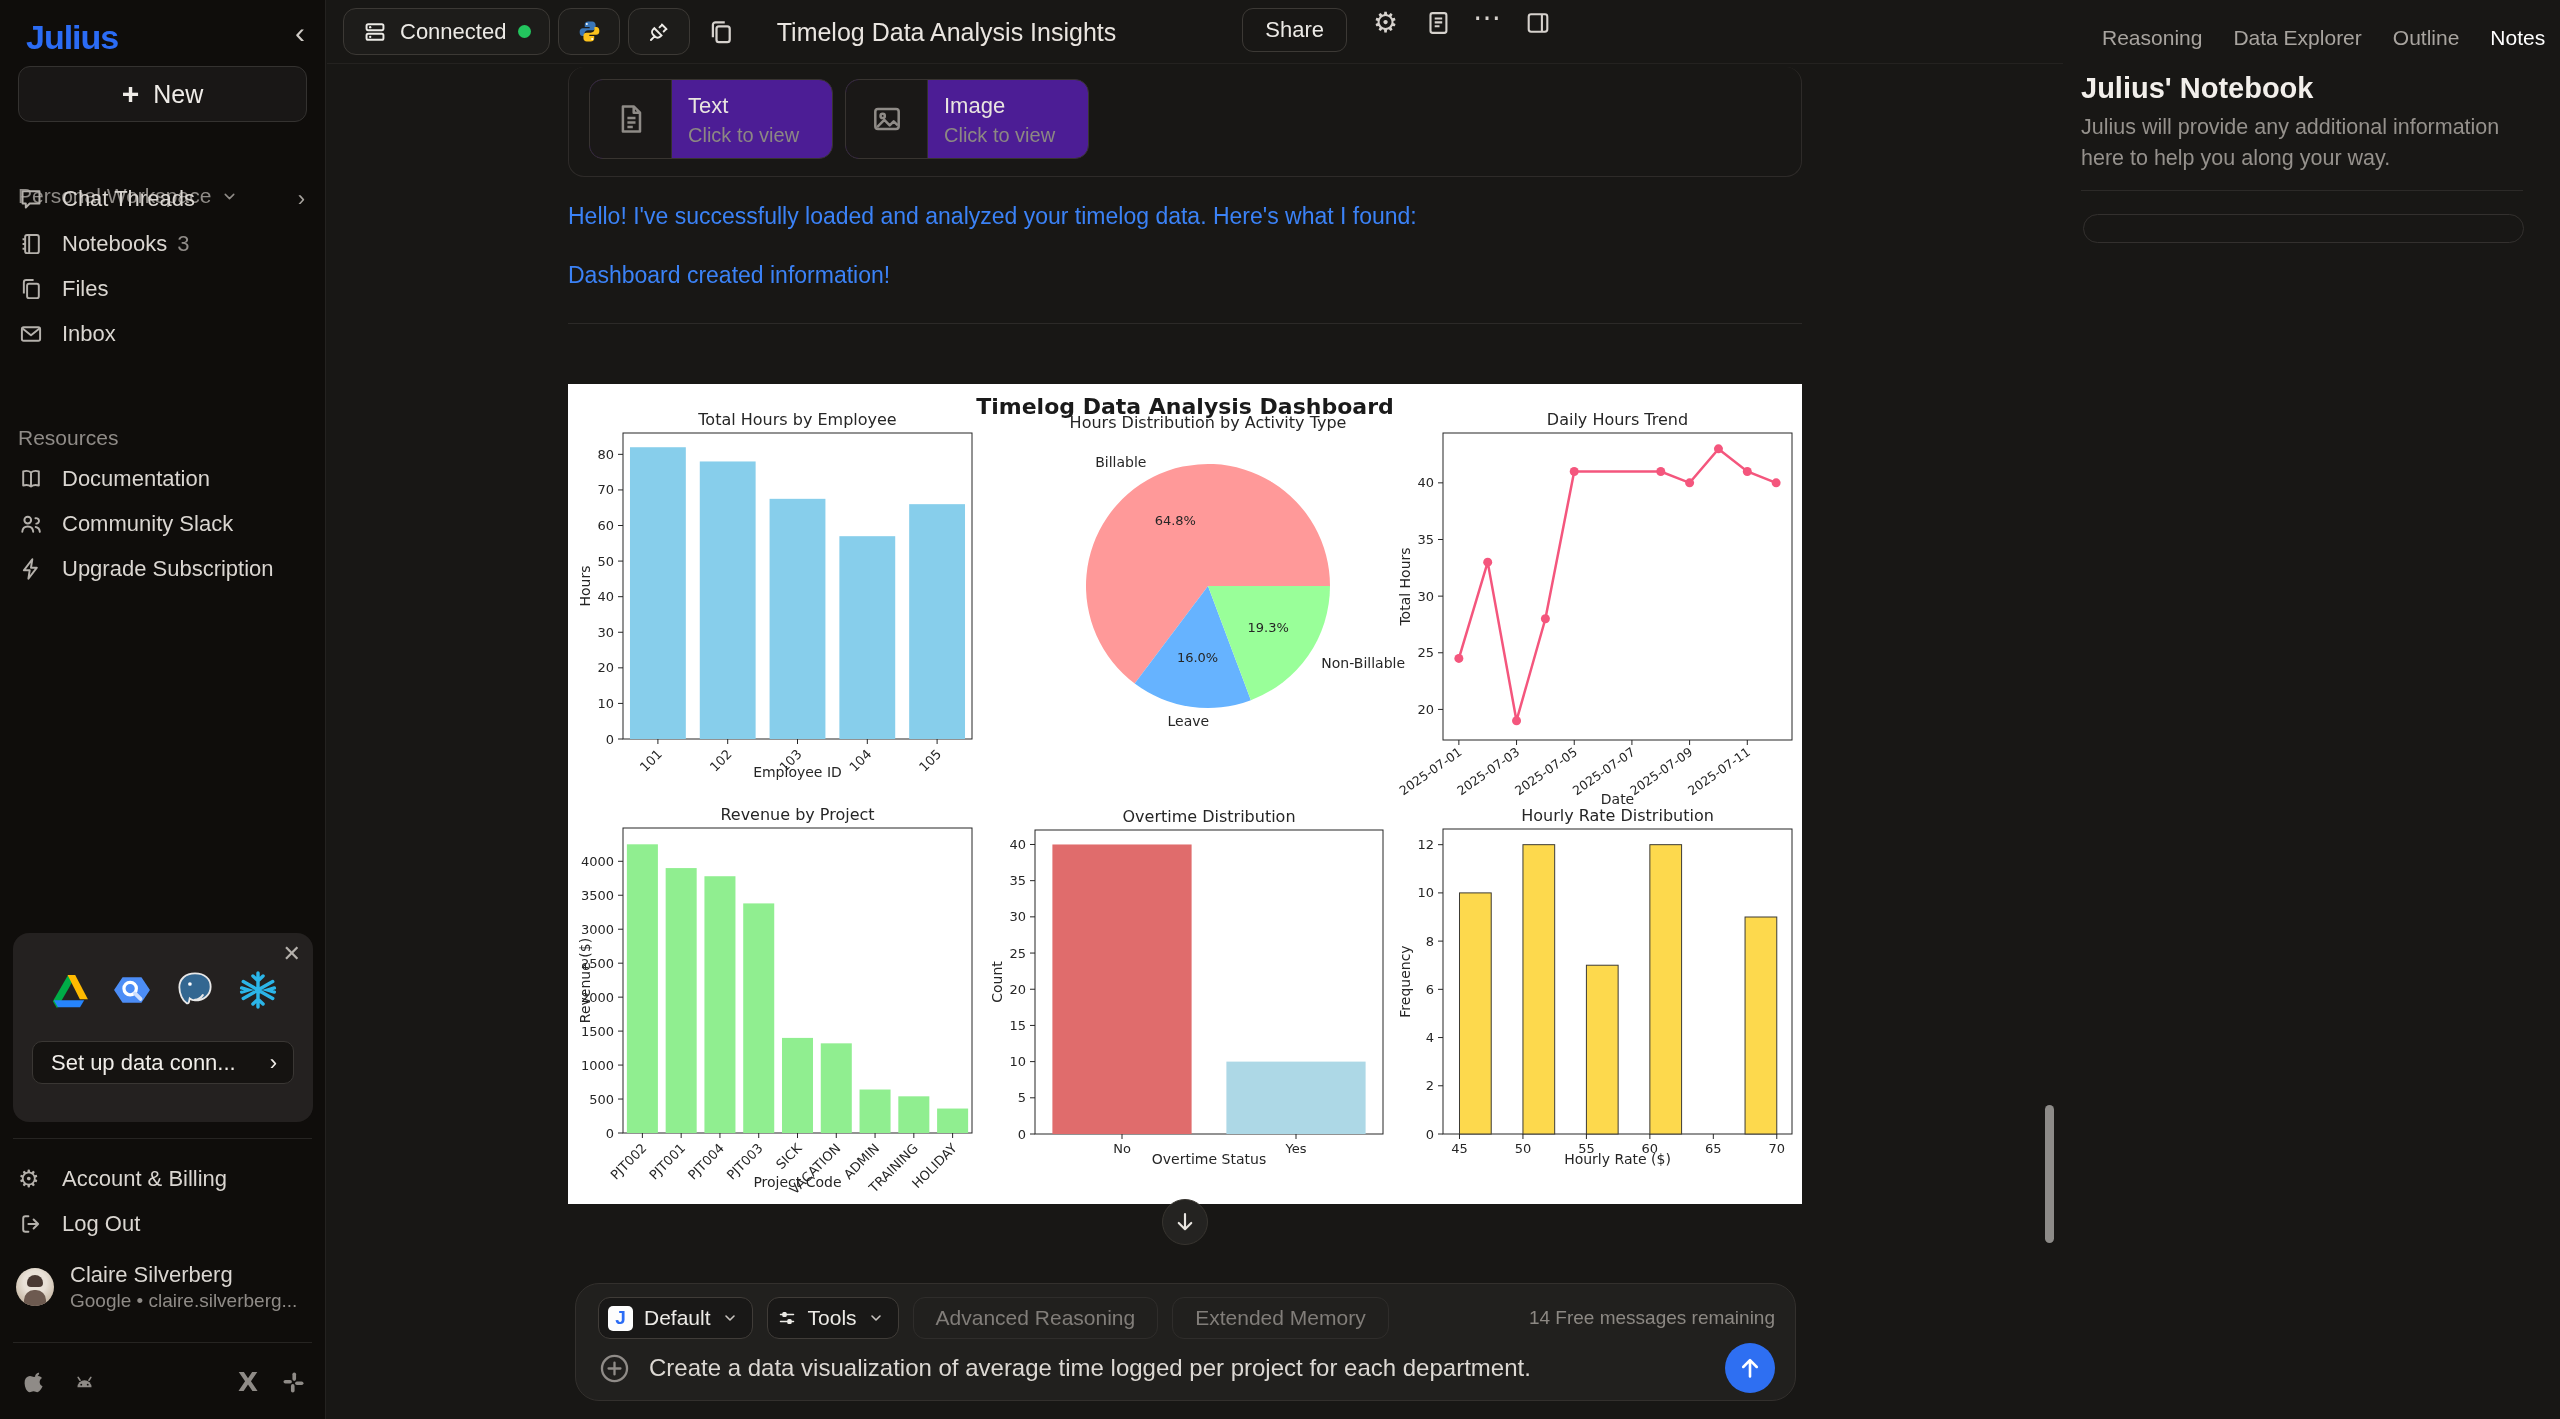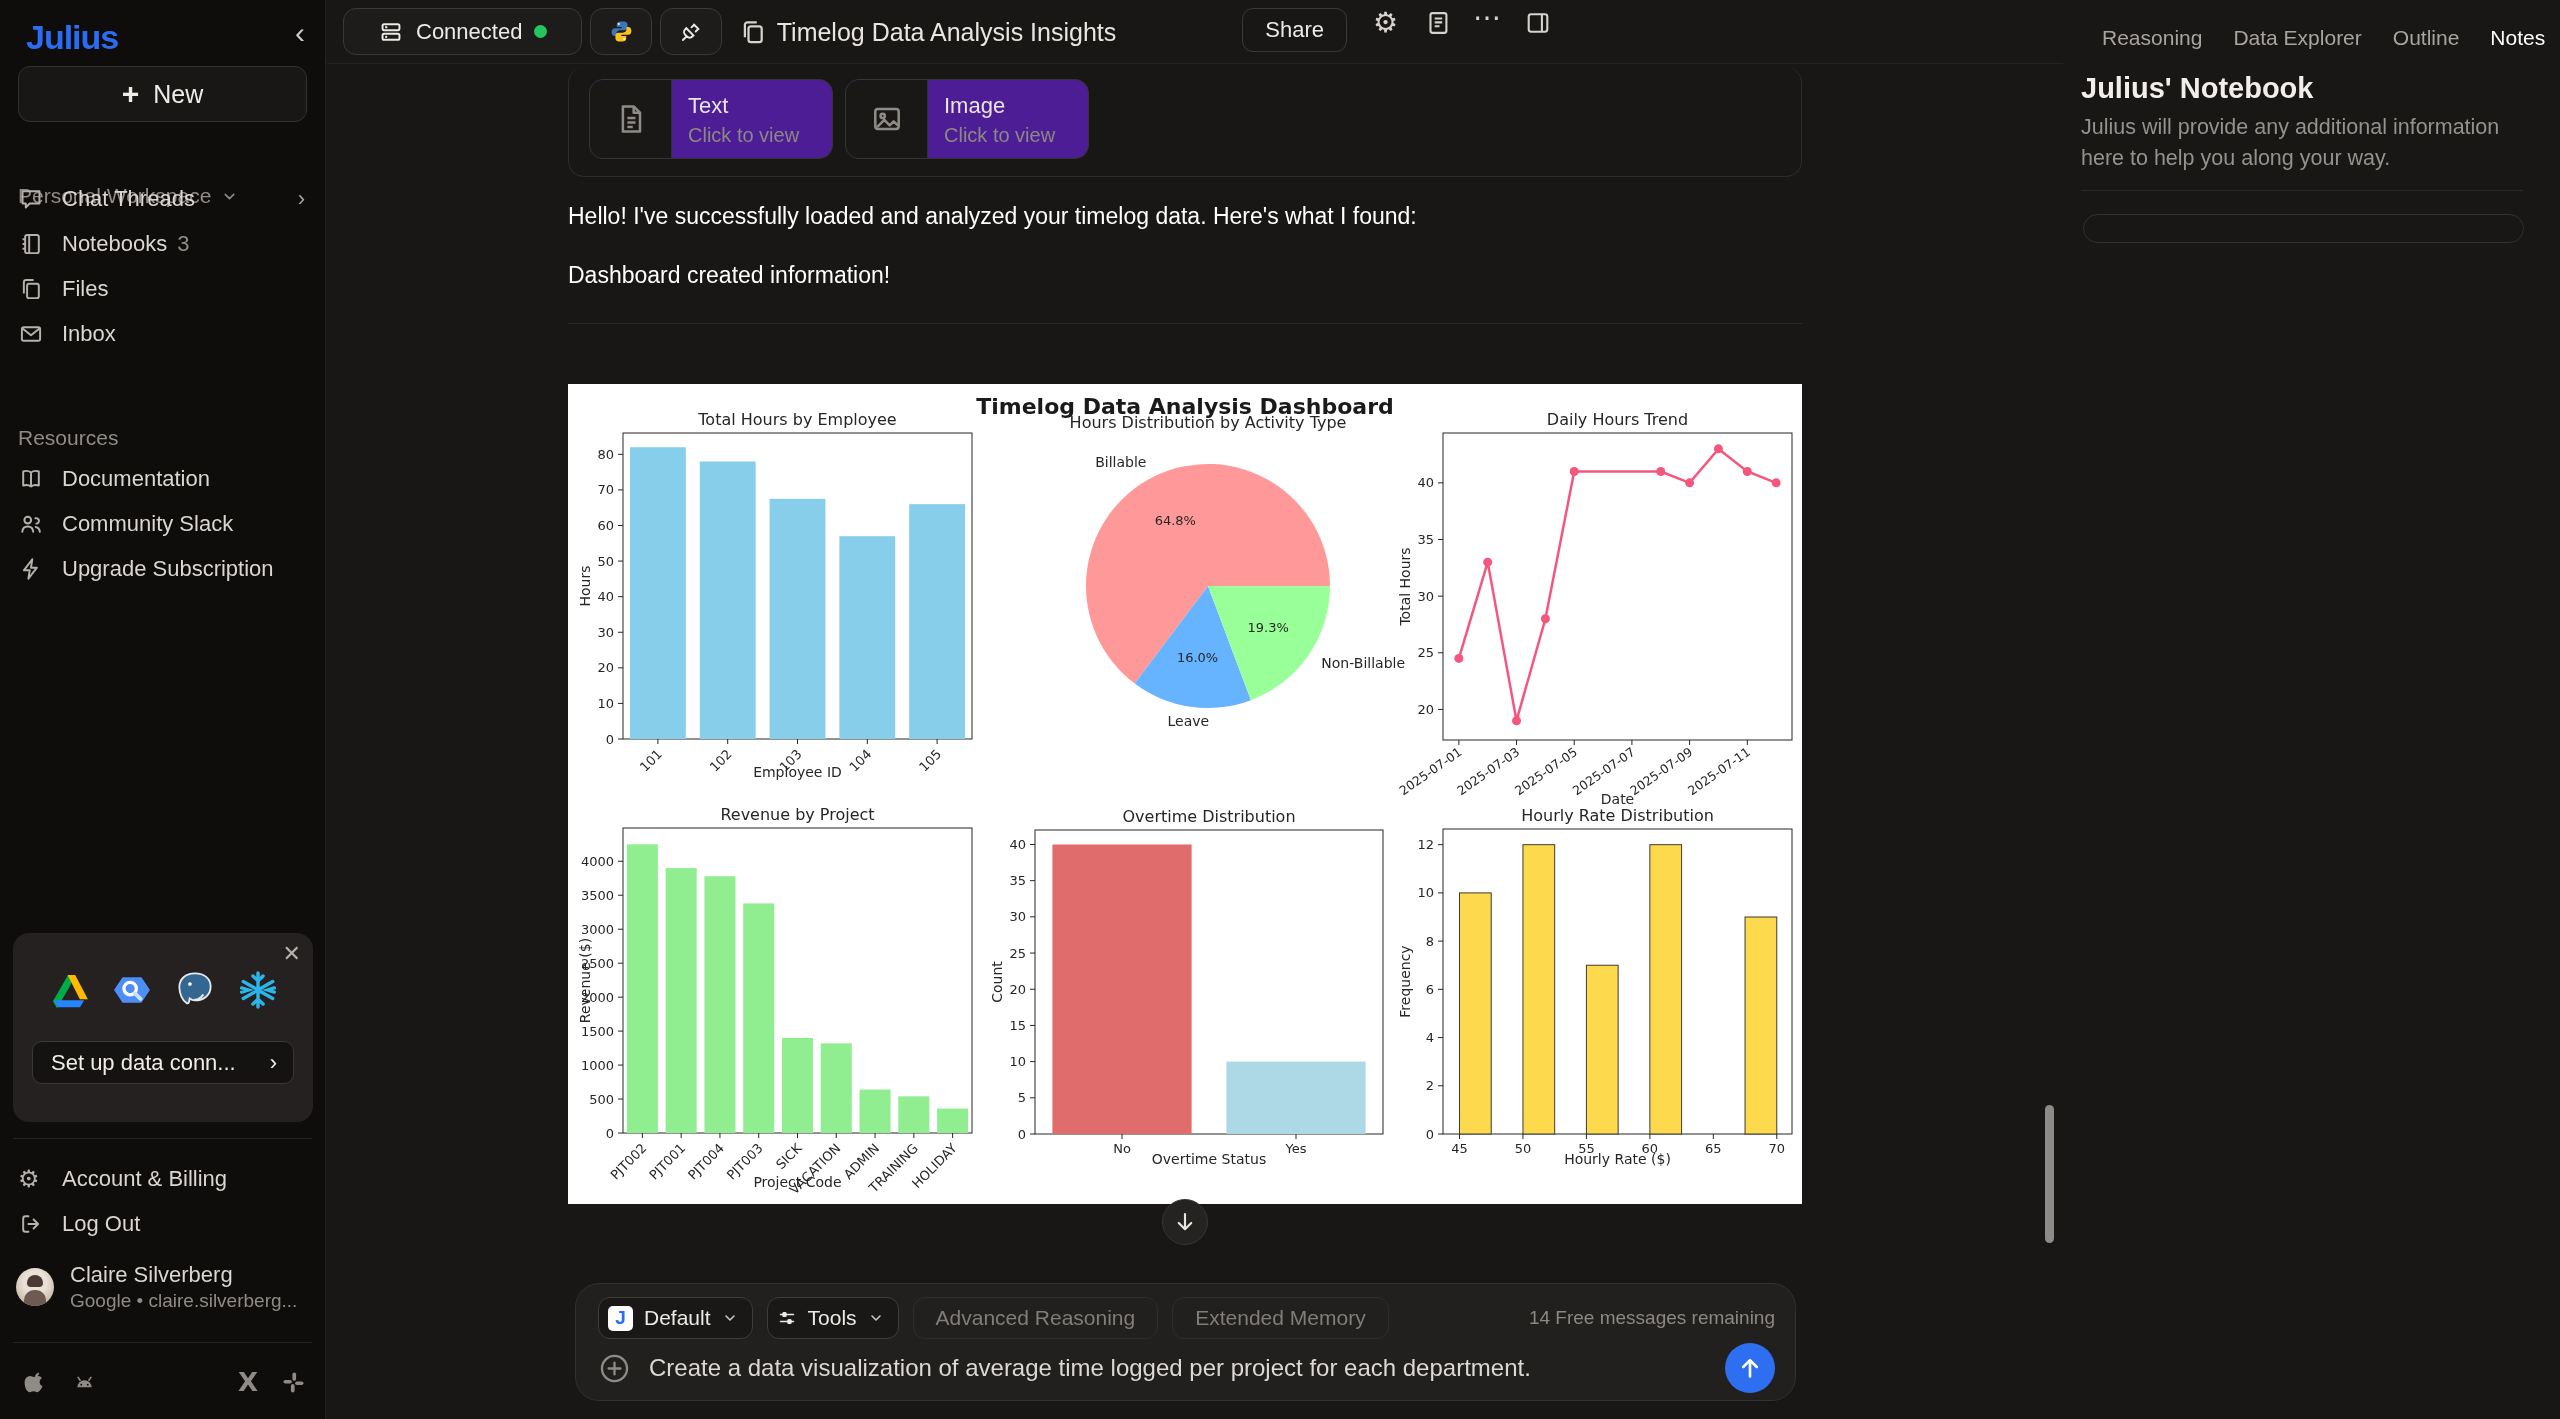--- a/index.html
+++ b/index.html
@@ -36,39 +36,39 @@
   .prof-sub { font-size:19px; color:#8f8b87; line-height:24px; }
   .foot { position:absolute; top:1362px; left:22px; right:18px; height:40px; display:flex; align-items:center; gap:22px; color:#8f8b87; }
   .foot .spring { flex:1; }
   .foot svg { width:27px; height:27px; }
   .xlogo { font-size:26px; font-weight:bold; color:#8f8b87; }
 
   
   .main { position:absolute; left:327px; top:0; width:1736px; height:1419px; background:#181715; }
   .hdr { position:absolute; left:0; top:0; right:0; height:64px; border-bottom:1px solid #242220; display:flex; align-items:center; }
   .hdr-left { position:absolute; left:16px; top:8px; display:flex; align-items:center; gap:8px; }
-  .pill-btn { height:47px; background:#1d1c1a; border:1px solid #3c3935; border-radius:13px; display:flex; align-items:center; gap:12px; padding:0 34px; font-size:22px; color:#eceae6; cursor:pointer; font-family:inherit; }
+  .pill-btn { height:47px; background:#1d1c1a; border:1px solid #3c3935; border-radius:13px; display:flex; align-items:center; gap:12px; padding:0 18px; font-size:22px; color:#eceae6; cursor:pointer; font-family:inherit; }
   .sq-btn { width:62px; height:47px; padding:0; justify-content:center; }
   .dot { width:13px; height:13px; border-radius:50%; background:#23c55e; }
   .hdr-title { position:absolute; left:0; right:497px; top:0; height:64px; display:flex; align-items:center; justify-content:center; font-size:25px; color:#e9e5e0; pointer-events:none; }
   .hdr-right { position:absolute; right:510px; top:8px; display:flex; align-items:flex-start; gap:20px; }
   .ghost-ic { width:30px; height:30px; color:#d6d2cd; cursor:pointer; }
   .share-btn { height:44px; border:1px solid #3c3935; background:transparent; border-radius:11px; color:#eceae6; font-size:22px; padding:0 22px; cursor:pointer; font-family:inherit; margin-right:6px; }
   .ellipsis { font-size:28px; color:#d6d2cd; letter-spacing:2px; line-height:20px; cursor:pointer; }
 
   
   .attach-wrap { position:absolute; left:241px; top:67px; width:1234px; height:110px; border:1px solid #2e2b29; border-radius:16px; border-top:none; }
   .attach-row { position:absolute; left:20px; top:12px; display:flex; gap:12px; }
   .att-card { width:244px; height:80px; background:#4c1d95; border:1px solid #383430; border-radius:14px; display:flex; overflow:hidden; cursor:pointer; }
   .att-ic { width:82px; background:#1a1817; border-right:1px solid #332f2d; display:flex; align-items:center; justify-content:center; color:#8f8b87; }
   .att-ic svg { width:36px; height:36px; }
   .att-txt { padding:13px 0 0 16px; }
   .att-title { font-size:22px; color:#e9e5e0; }
   .att-sub { font-size:20px; color:#8c8883; margin-top:5px; }
-  .msg { position:absolute; left:241px; width:1240px; font-size:23px; color:#ffffff; }
+  .msg { position:absolute; left:241px; width:1240px; font-size:23px; color:#3b82f6; }
   .chat-hr { position:absolute; left:241px; width:1234px; height:1px; background:#2c2a28; }
 
   .dashboard { position:absolute; left:241px; top:384px; width:1234px; height:820px; background:#ffffff; }
 
   .scroll-btn { position:absolute; left:835px; top:1199px; width:46px; height:46px; border-radius:50%; background:#242321; border:1px solid #383530; display:flex; align-items:center; justify-content:center; color:#e8e5e0; cursor:pointer; }
   .scroll-btn svg { width:24px; height:24px; }
 
   
   .composer { position:absolute; left:248px; top:1283px; width:1221px; height:118px; background:#21201e; border:1px solid #33302d; border-radius:24px; }
   .comp-row1 { position:absolute; left:22px; right:20px; top:13px; height:42px; display:flex; align-items:center; gap:14px; }

